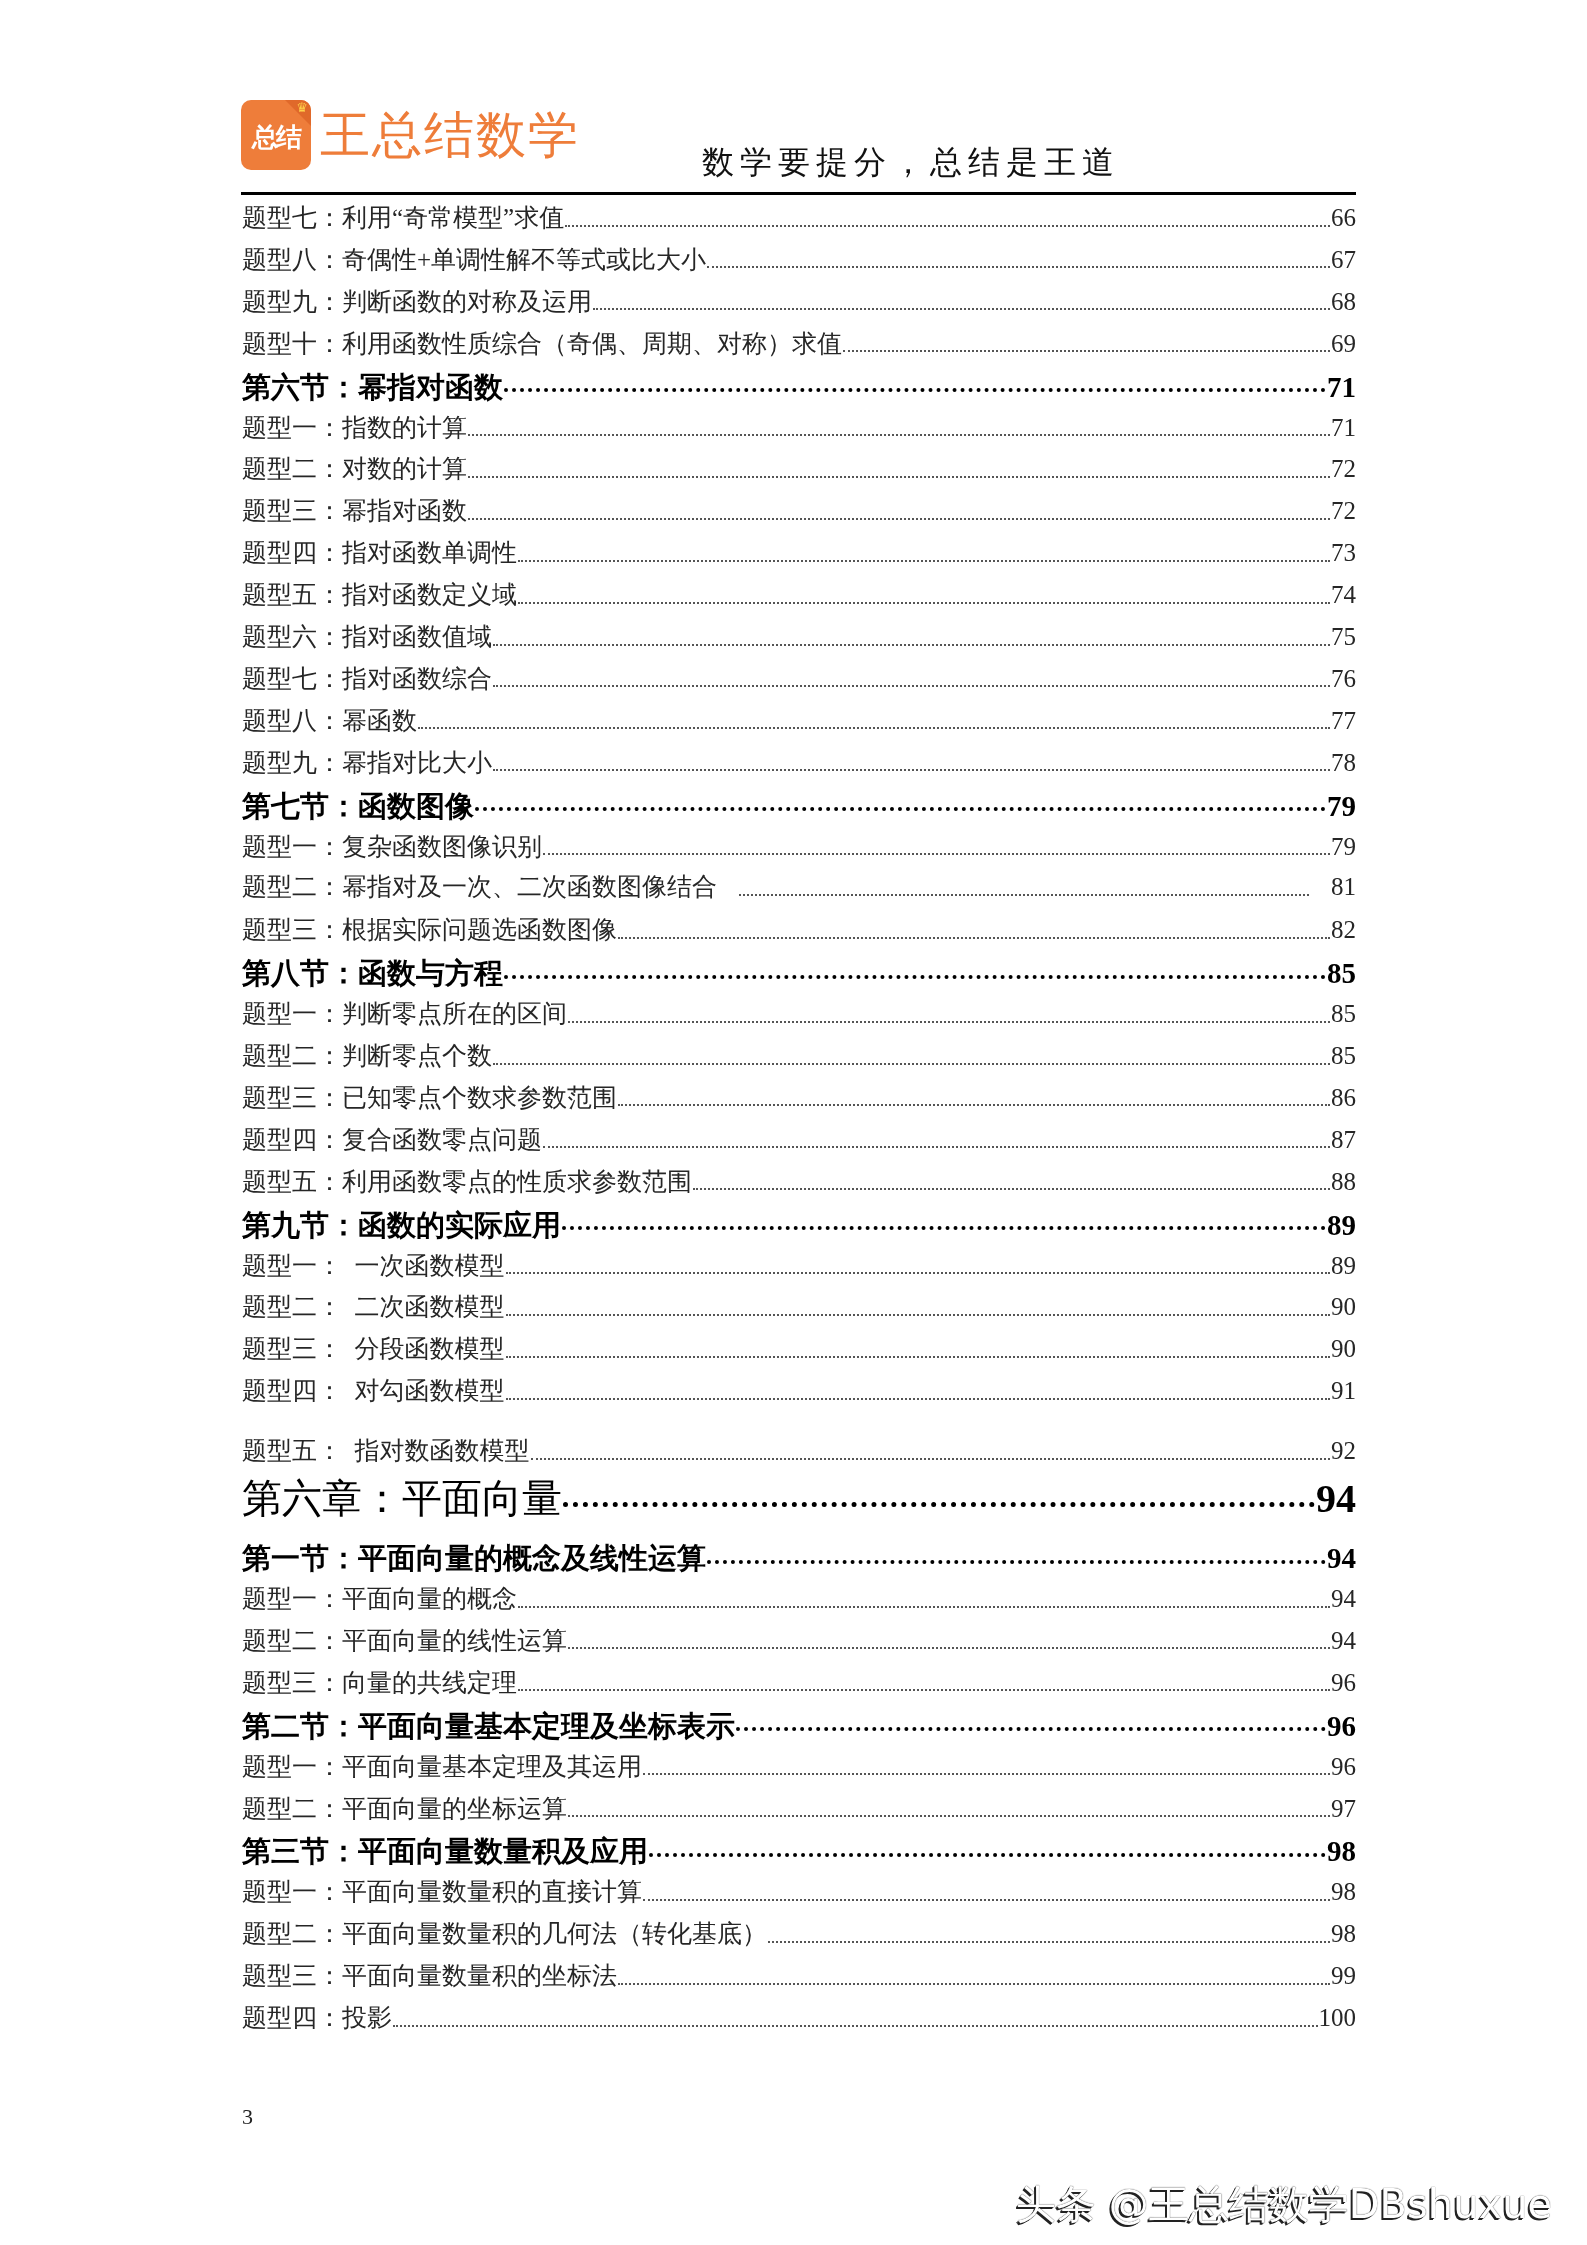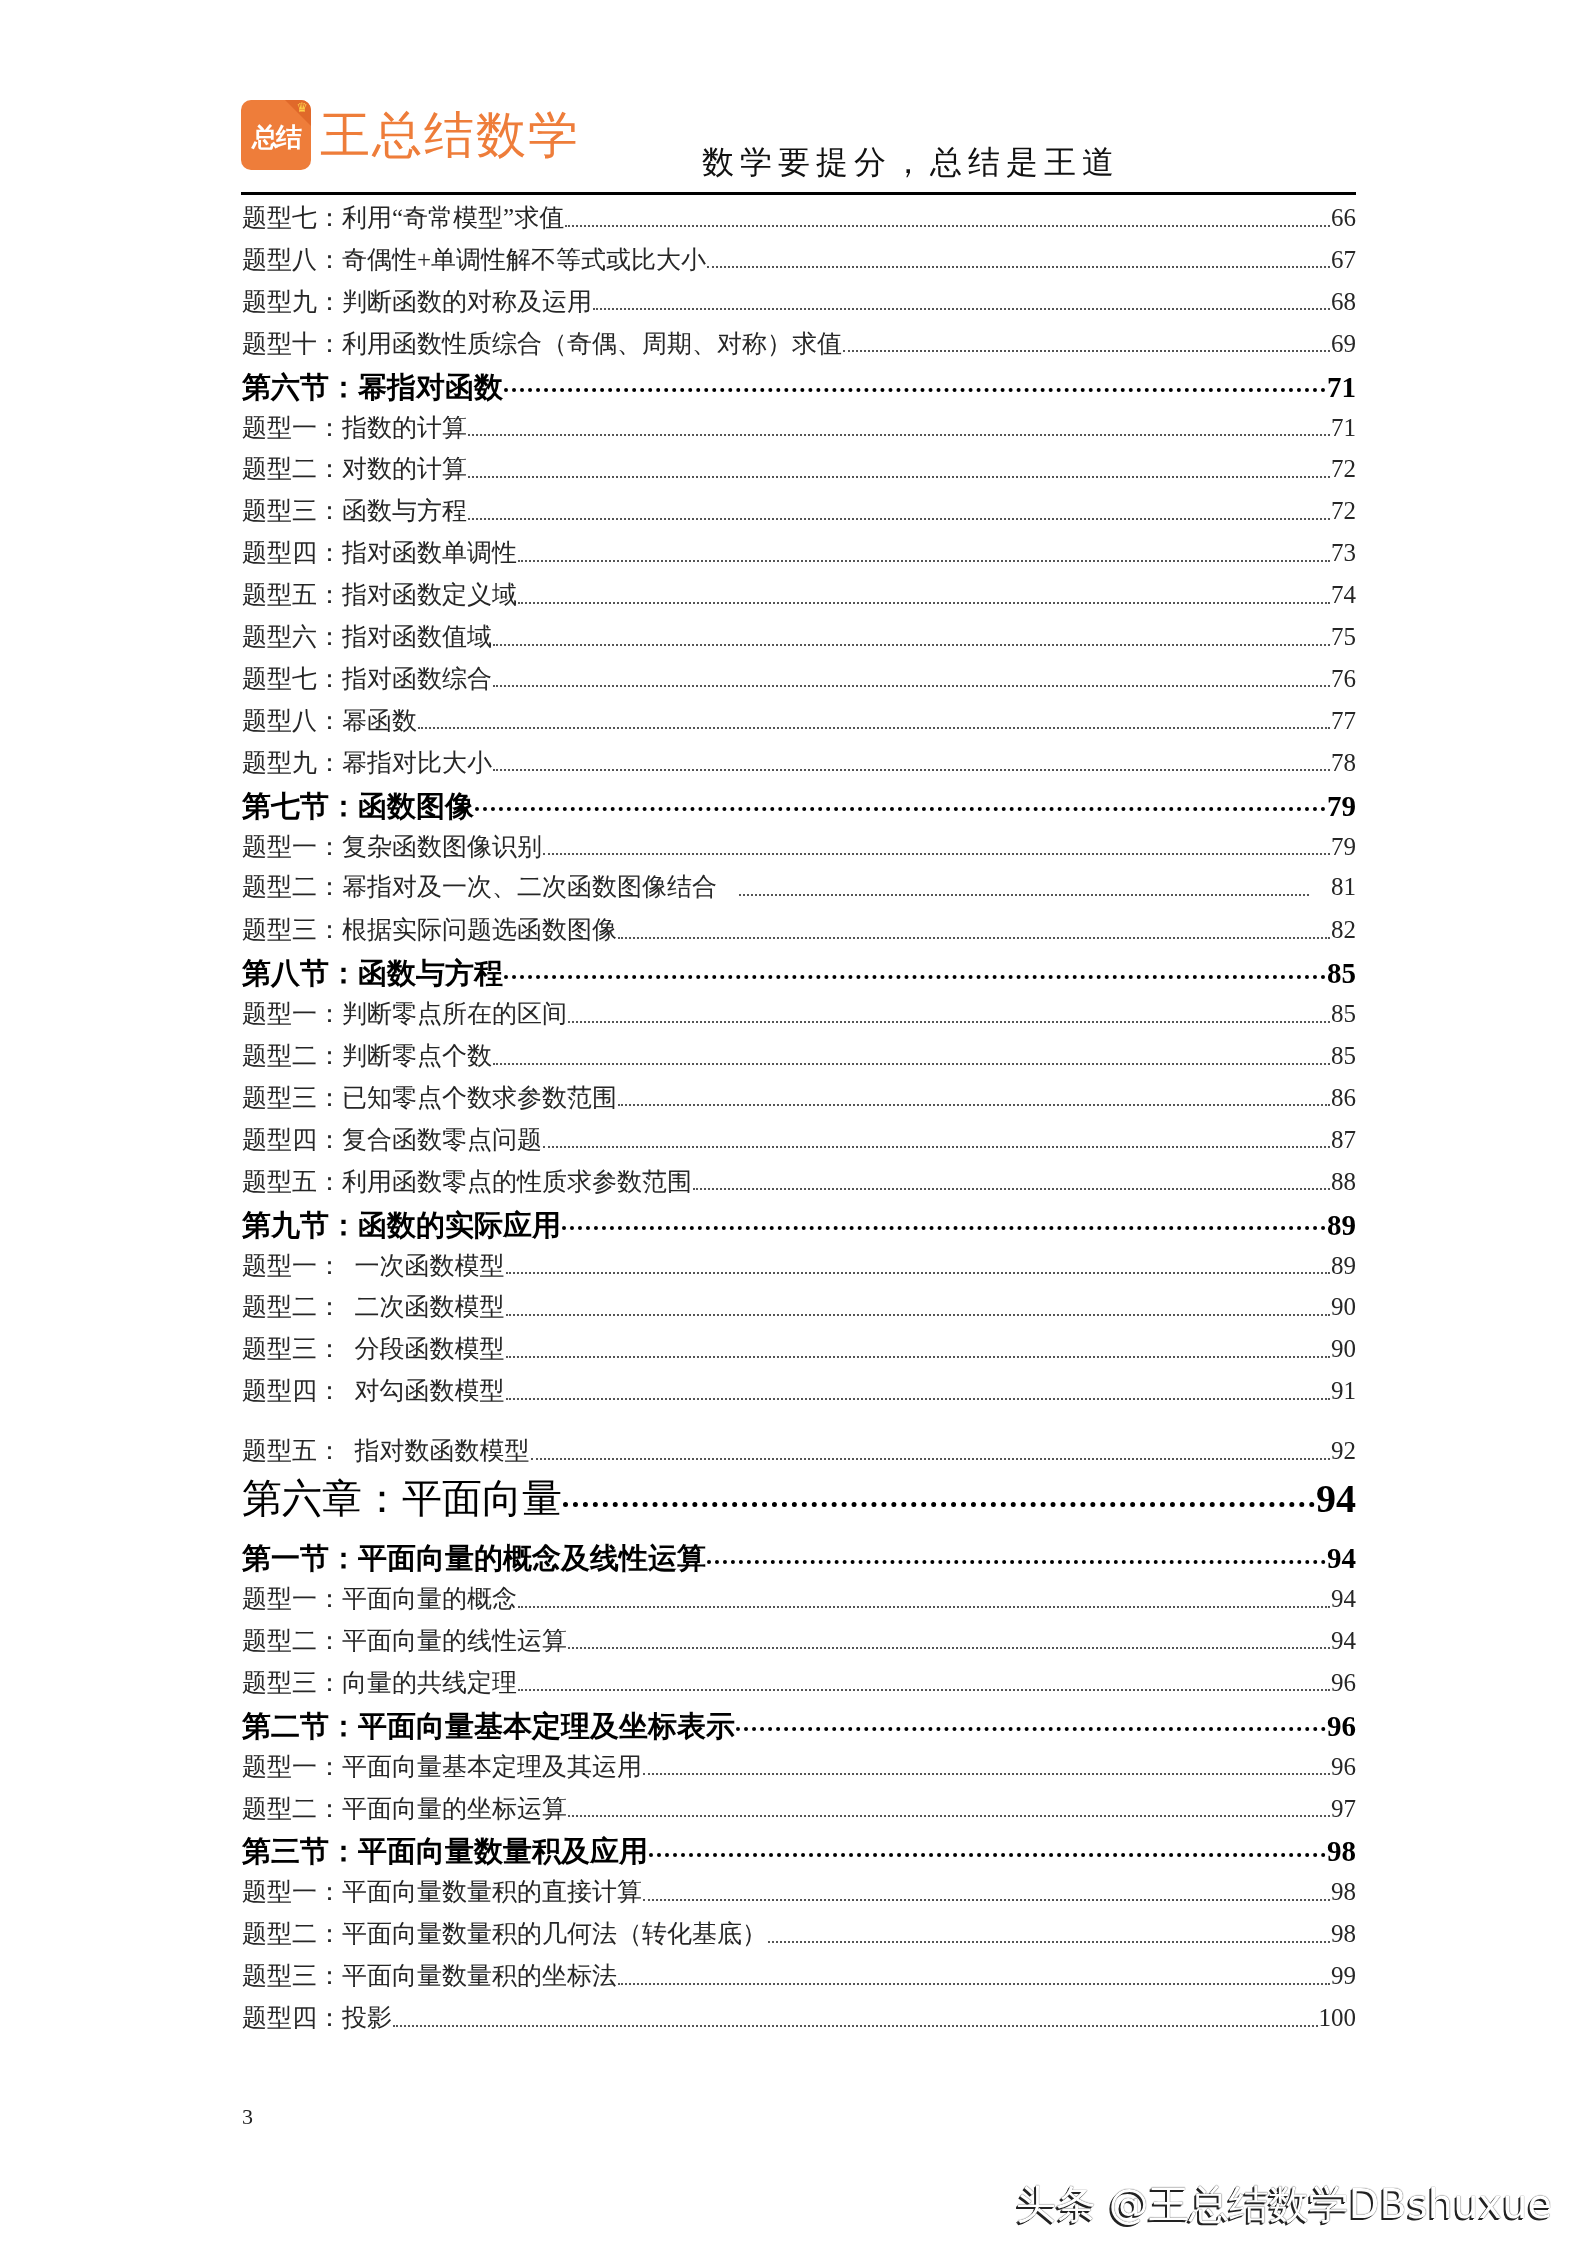--- a/index.html
+++ b/index.html
@@ -84,21 +84,21 @@
       <span class="label">题型一：指数的计算</span>
       <span class="leader"></span>
       <span class="page">71</span>
     </div>
     <div class="row topic" style="top: 453.4px;">
       <span class="label">题型二：对数的计算</span>
       <span class="leader"></span>
       <span class="page">72</span>
     </div>
     <div class="row topic" style="top: 495.3px;">
-      <span class="label">题型三：函数与方程</span>
+      <span class="label">题型三：幂指对函数</span>
       <span class="leader"></span>
       <span class="page">72</span>
     </div>
     <div class="row topic" style="top: 537.2px;">
       <span class="label">题型四：指对函数单调性</span>
       <span class="leader"></span>
       <span class="page">73</span>
     </div>
     <div class="row topic" style="top: 579.1px;">
       <span class="label">题型五：指对函数定义域</span>

